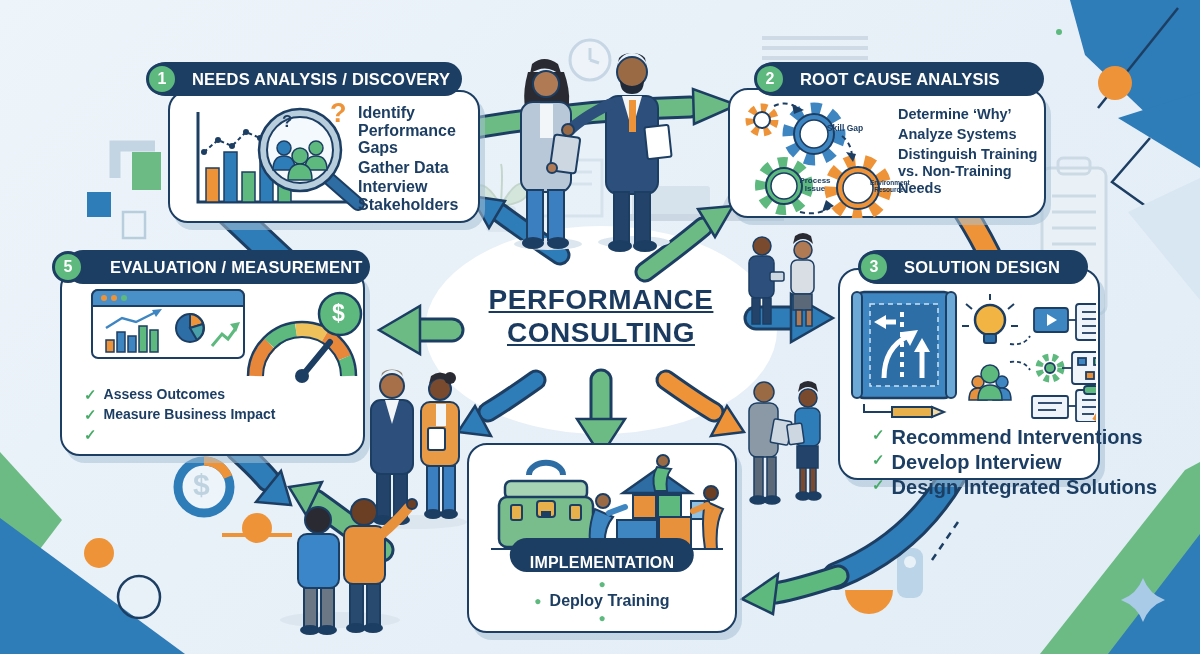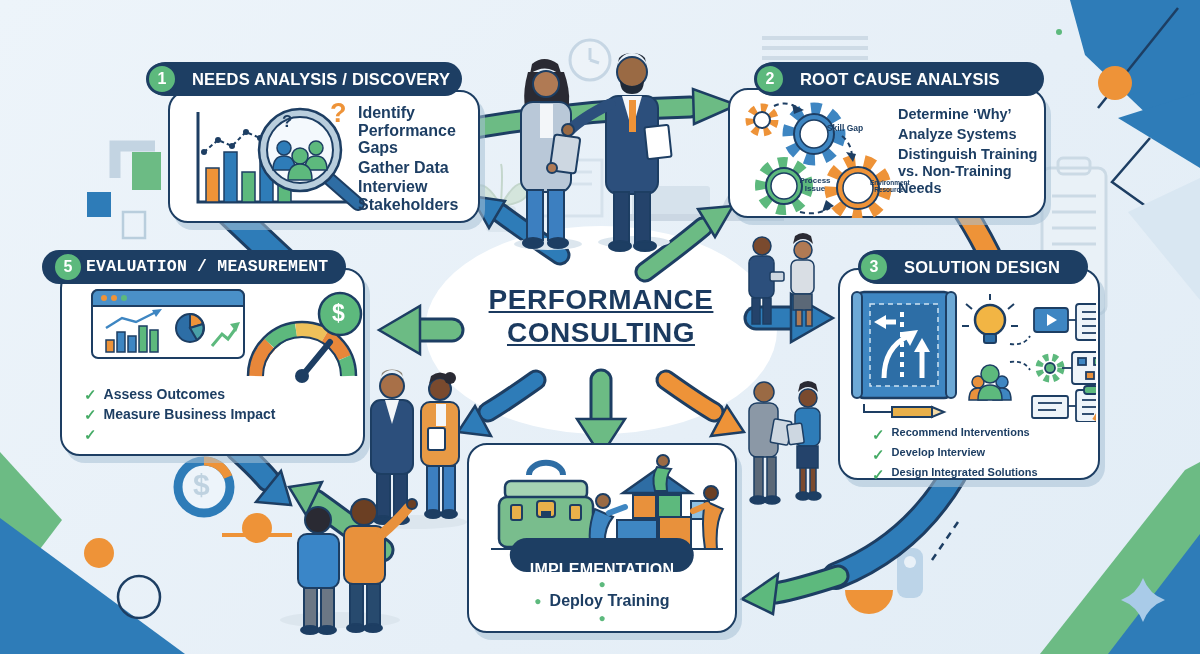--- a/index.html
+++ b/index.html
@@ -10,21 +10,21 @@
     box-shadow:5px 7px 0 rgba(167,193,214,.55);z-index:3;box-sizing:border-box;}
   .pill{position:absolute;background:#1d3e63;color:#fff;font-weight:bold;font-size:16.5px;letter-spacing:.2px;
     height:34px;line-height:34px;border-radius:17px;z-index:5;padding:0 18px 0 44px;box-sizing:border-box;white-space:nowrap;}
   .badge{position:absolute;width:32px;height:32px;border-radius:50%;background:#5db97d;border:3px solid #1d3e63;
     color:#fff;font-weight:bold;font-size:16px;text-align:center;line-height:26px;z-index:6;box-sizing:border-box;}
   .abs{position:absolute;}
   .txtcol div{font-weight:bold;font-size:16px;line-height:1.1;margin-bottom:2px;}
   .txtcol2 div{font-weight:bold;font-size:14.5px;line-height:1.18;margin-bottom:3px;}
   .chk-row{display:flex;gap:7px;align-items:flex-start;margin:2px 0;white-space:nowrap;}
   .chk{color:#45ab66;font-weight:bold;font-size:15px;}
-  .chk-row span.itm{font-weight:bold;font-size:11px;}
+  .chk-row span.itm{font-weight:bold;font-size:20px;}
   .chk-row.sm span.itm{font-size:14px;}
   .blt-row{display:flex;gap:8px;justify-content:center;align-items:center;margin:2px 0;white-space:nowrap;}
   .blt{color:#5db97d;font-size:12px;line-height:1;}
   .blt-row span.itm{font-weight:bold;font-size:16px;}
   .center-title{position:absolute;left:428px;top:284px;width:346px;text-align:center;z-index:3;
     font-weight:800;font-size:28px;letter-spacing:.5px;line-height:1.17;color:#1b3a5f;text-decoration:underline;}
   .gear-label{position:absolute;z-index:4;text-align:center;font-weight:bold;color:#1d3e63;line-height:1.05;padding-left:30px;}
   .q{position:absolute;z-index:4;font-weight:bold;}
 </style>
 </head>
@@ -464,36 +464,36 @@
         <circle cx="132" cy="48" r="7" fill="#9a6a44"></circle>
         <path d="M124 56 q-8 20 -4 40 l14 0 q-2 -20 8 -32 Z" fill="#3e86c2"></path>
         <path d="M138 60 l16 -6" stroke="#3e86c2" stroke-width="6" stroke-linecap="round"></path>
         <circle cx="192" cy="8" r="6" fill="#9a6a44"></circle>
         <path d="M186 14 q-6 10 -2 24 l12 0 q-2 -14 4 -22 Z" fill="#5db97d"></path>
         <circle cx="240" cy="40" r="7" fill="#6b3f23"></circle>
         <path d="M234 48 q-4 22 0 48 l12 0 q-2 -26 6 -40 Z" fill="#e8913c"></path>
         <path d="M236 52 l-14 6" stroke="#e8913c" stroke-width="6" stroke-linecap="round"></path>
       </g>
     </svg>
-    <div class="pill" style="left:50%;transform:translateX(-50%);top:93px;padding:15px 20px;position:absolute;font-size:16px;">IMPLEMENTATION</div>
+    <div class="pill" style="left:50%;transform:translateX(-50%);top:93px;padding:8px 20px;position:absolute;font-size:16px;">IMPLEMENTATION</div>
     <div class="abs" style="left:0;top:131px;width:100%;">
       <div class="blt-row">
           <span class="blt">●</span>
         </div>
       <div class="blt-row">
           <span class="blt">●</span>
           <span class="itm">Deploy Training</span>
         </div>
       <div class="blt-row">
           <span class="blt">●</span>
         </div>
     </div>
   </div>
 
-  <div class="pill" style="left:42px;top:250px;width:304px;font-family:Liberation Mono, monospace;">
+  <div class="pill" style="left:66px;top:250px;width:304px;">
     <span>EVALUATION / MEASUREMENT</span>
   </div>
   <div class="badge" style="left:52px;top:251px;">5</div>
   <div class="box" style="left:60px;top:268px;width:305px;height:188px;">
     <svg width="300" height="100" viewBox="0 0 300 100" style="position:absolute;left:2px;top:14px;">
       <g stroke="#1d3e63" stroke-width="2">
         <rect x="28" y="6" width="152" height="68" rx="6" fill="#ffffff"></rect>
         <path d="M28 12 a6 6 0 0 1 6 -6 h140 a6 6 0 0 1 6 6 v10 h-152 Z" fill="#4a90c8"></path>
         <circle cx="40" cy="14" r="3" fill="#ee9338" stroke="none"></circle>
           <circle cx="50" cy="14" r="3" fill="#ee9338" stroke="none"></circle>

